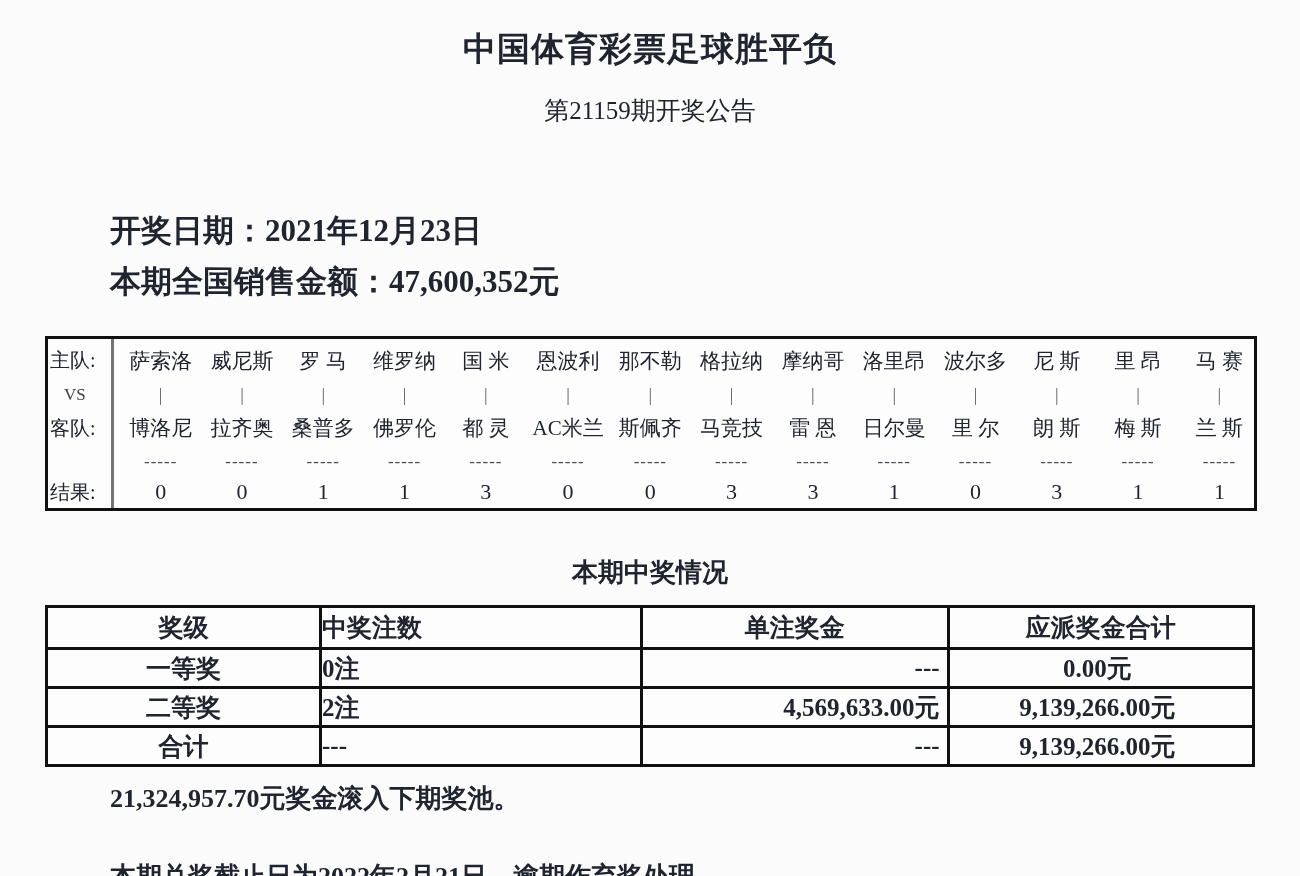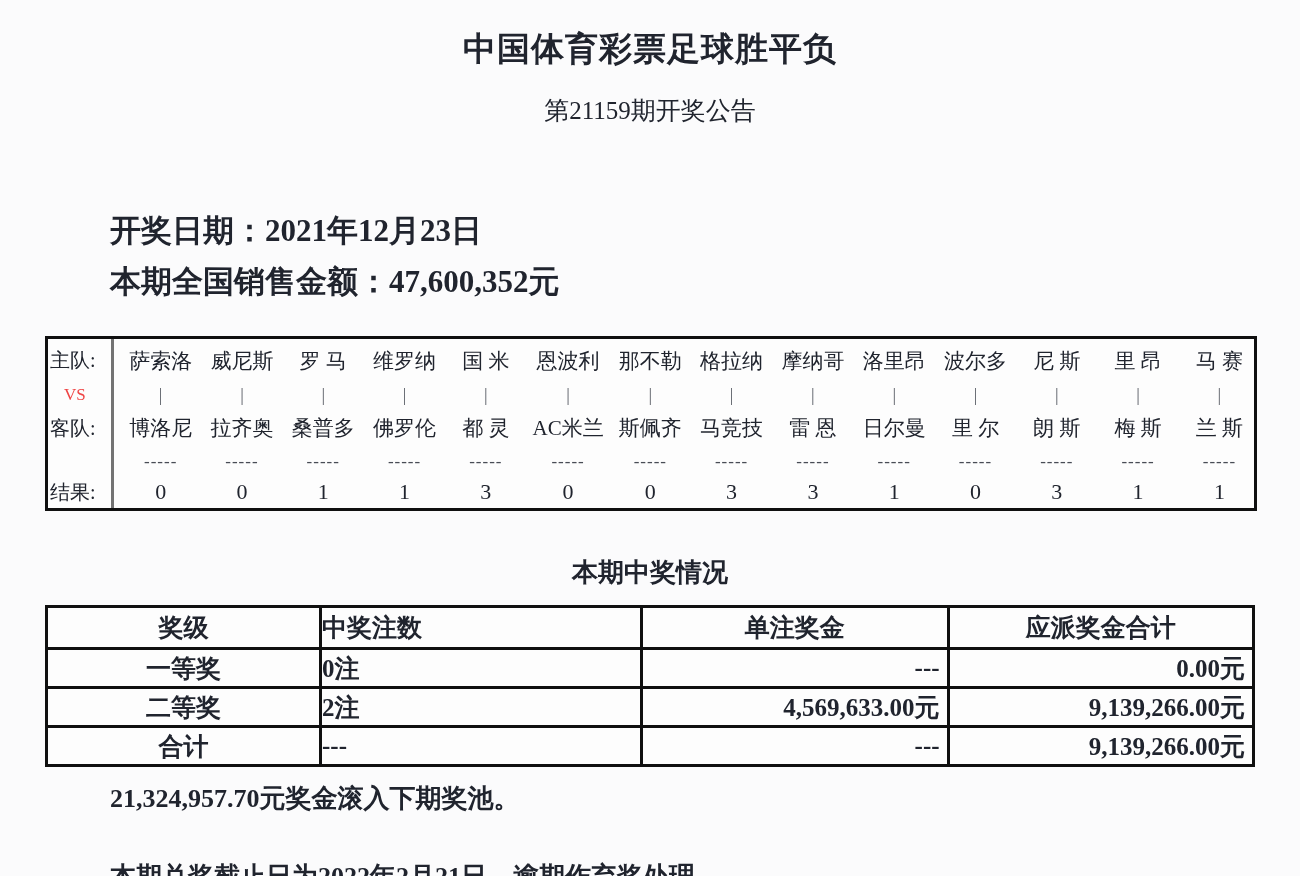--- a/index.html
+++ b/index.html
@@ -55,21 +55,21 @@
   .match-col { flex: 1; text-align: right; padding-left: 12px; }
 
   .mrow { display: flex; align-items: center; justify-content: center; }
   .label-col .mrow { justify-content: flex-start; }
   .r-home   { height: 43px; font-size: 21px; white-space: pre; }
   .r-bar    { height: 26px; font-size: 18px; color: #5c6068; }
   .r-away   { height: 40px; font-size: 21px; white-space: pre; }
   .r-dash   { height: 28px; font-size: 17px; color: #484c55; letter-spacing: 1px; }
   .r-result { height: 32px; font-size: 22px; }
   .label-col .r-home, .label-col .r-away, .label-col .r-result { font-size: 20px; }
-  .label-col .r-bar { color: #ef4444; font-size: 17px; padding-left: 14px; text-align: right; }
+  .label-col .r-bar { color: #404040; font-size: 17px; padding-left: 14px; text-align: right; }
 
   
   .prize-title {
     text-align: center;
     font-size: 26px;
     font-weight: 600;
     margin-top: 44px;
   }
   table.prize-table {
     margin: 15px 45px 0 45px;
@@ -81,21 +81,21 @@
   .prize-table th, .prize-table td {
     border: 3px solid #101010;
     font-weight: 600;
     padding: 0;
   }
   .prize-table th { height: 39px; text-align: center; }
   .prize-table td { height: 36px; }
   .prize-table .c-level  { width: 22.7%; text-align: center; }
   .prize-table .c-count  { width: 26.6%; text-align: left; padding-right: 23px; }
   .prize-table .c-single { width: 25.4%; text-align: right; padding-right: 7px; }
-  .prize-table .c-total  { width: 25.3%; text-align: right; padding-right: 7px; }
+  .prize-table .c-total  { width: 25.3%; text-align: center; padding-right: 7px; }
 
   .footer-block { margin: 14px 0 0 110px; font-size: 26px; font-weight: 600; }
   .footer-line2 { margin-top: 43px; }
 </style>
 </head>
 <body>
 
 <div class="page">
 
   <div class="doc-title">中国体育彩票足球胜平负</div>

